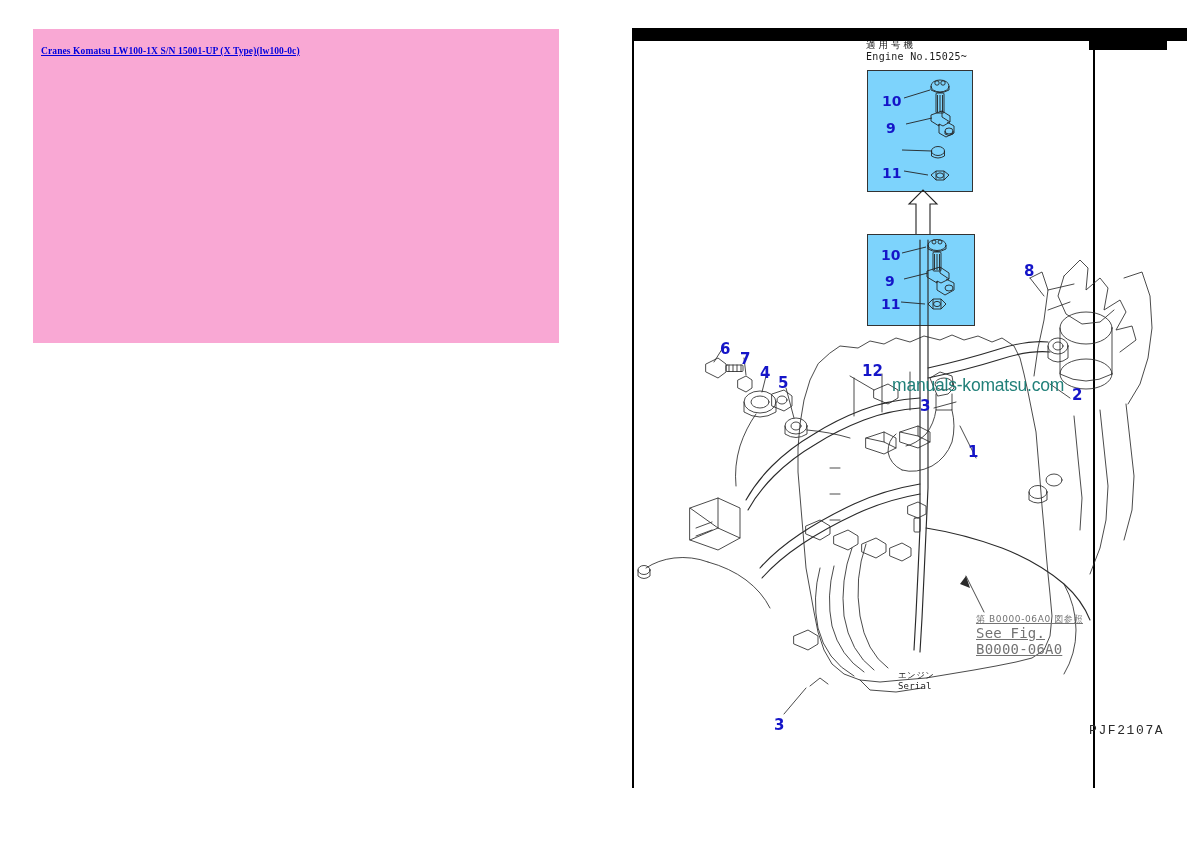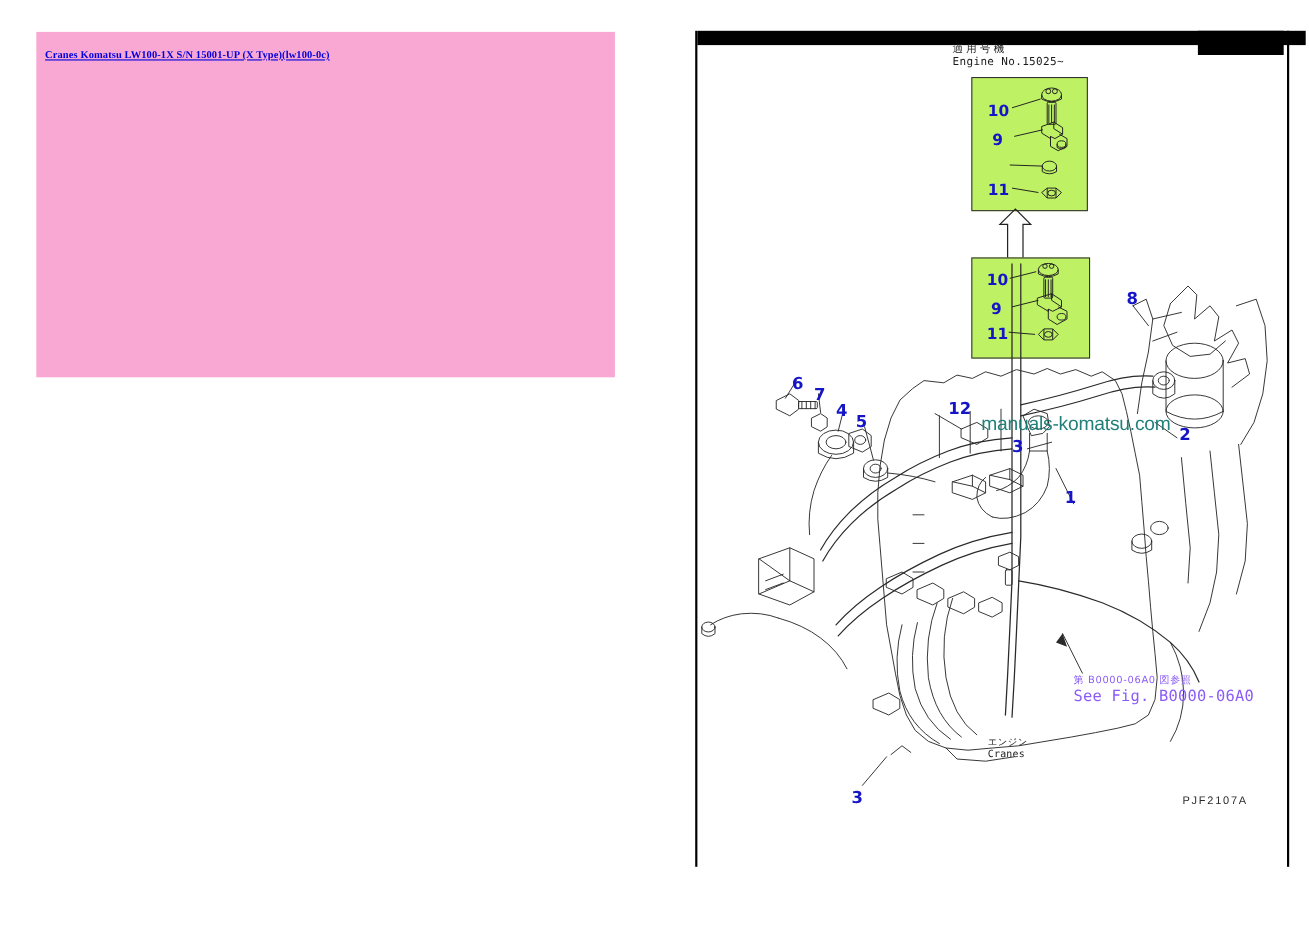--- a/index.html
+++ b/index.html
@@ -42,21 +42,21 @@
     text-decoration: underline;
     white-space: nowrap;
     cursor: pointer;
   }
 
   
   #diagram-page {
     position: absolute;
     left: 632px;
     top: 28px;
-    width: 540px;
+    width: 463px;
     height: 760px;
     background: #ffffff;
     border-left: 2px solid #000;
     border-right: 2px solid #000;
     box-sizing: border-box;
   }
 
   #top-black-bar {
     position: absolute;
     left: 0;
@@ -92,23 +92,22 @@
   .serial-header .en {
     font-family: "DejaVu Sans Mono", monospace;
     font-size: 10px;
     letter-spacing: 0.3px;
   }
 
   
   .callout-box {
     position: absolute;
     border: 1.3px solid #333;
-    background: #bef264;
+    background: #7dd3fc;
     box-sizing: border-box;
-    margin-left: 16px;
   }
   #callout-upper { left: 233px; top: 42px; width: 106px; height: 122px; }
   #callout-lower { left: 233px; top: 206px; width: 108px; height: 92px; }
 
   .ref-num {
     position: absolute;
     color: #1515c8;
     font-family: "DejaVu Sans", sans-serif;
     font-weight: bold;
     font-size: 14px;
@@ -135,21 +134,22 @@
     white-space: nowrap;
     opacity: 0.92;
     pointer-events: none;
   }
 
   .see-fig {
     position: absolute;
     left: 342px;
     top: 586px;
     line-height: 1.18;
-    color: #8b5cf6;
+    color: #737373;
+    text-decoration: underline;
   }
   .see-fig .jp {
     font-family: "DejaVu Sans", sans-serif;
     font-size: 9px;
     letter-spacing: 0.6px;
   }
   .see-fig .en {
     font-family: "DejaVu Sans Mono", monospace;
     font-size: 14px;
     letter-spacing: 0.2px;
@@ -170,25 +170,25 @@
     text-align: center;
   }
   .engine-label .en {
     font-family: "DejaVu Sans Mono", monospace;
     font-size: 9px;
     letter-spacing: 0.2px;
   }
 
   .fig-code {
     position: absolute;
-    left: 441px;
+    left: 455px;
     top: 695px;
     color: #2a2a2a;
-    font-family: Liberation Sans, sans-serif;
-    font-size: 10px;
+    font-family: Liberation Mono, monospace;
+    font-size: 13px;
     letter-spacing: 1.6px;
   }
 </style>
 </head>
 <body>
 
 <div id="page">
 
   <div id="thumb-panel">
     <a id="thumb-link" href="#">Cranes Komatsu LW100-1X S/N 15001-UP (X Type)(lw100-0c)</a>
@@ -434,19 +434,19 @@
 
     <div class="watermark">manuals-komatsu.com</div>
 
     <div class="see-fig">
       <div class="jp">第 B0000-06A0 図参照</div>
       <div class="en">See Fig. B0000-06A0</div>
     </div>
 
     <div class="engine-label">
       <div class="jp">エンジン</div>
-      <div class="en">Cranes</div>
+      <div class="en">Serial</div>
     </div>
 
     <div class="fig-code">PJF2107A</div>
 
   </div>
 </div>
 
 </body></html>

